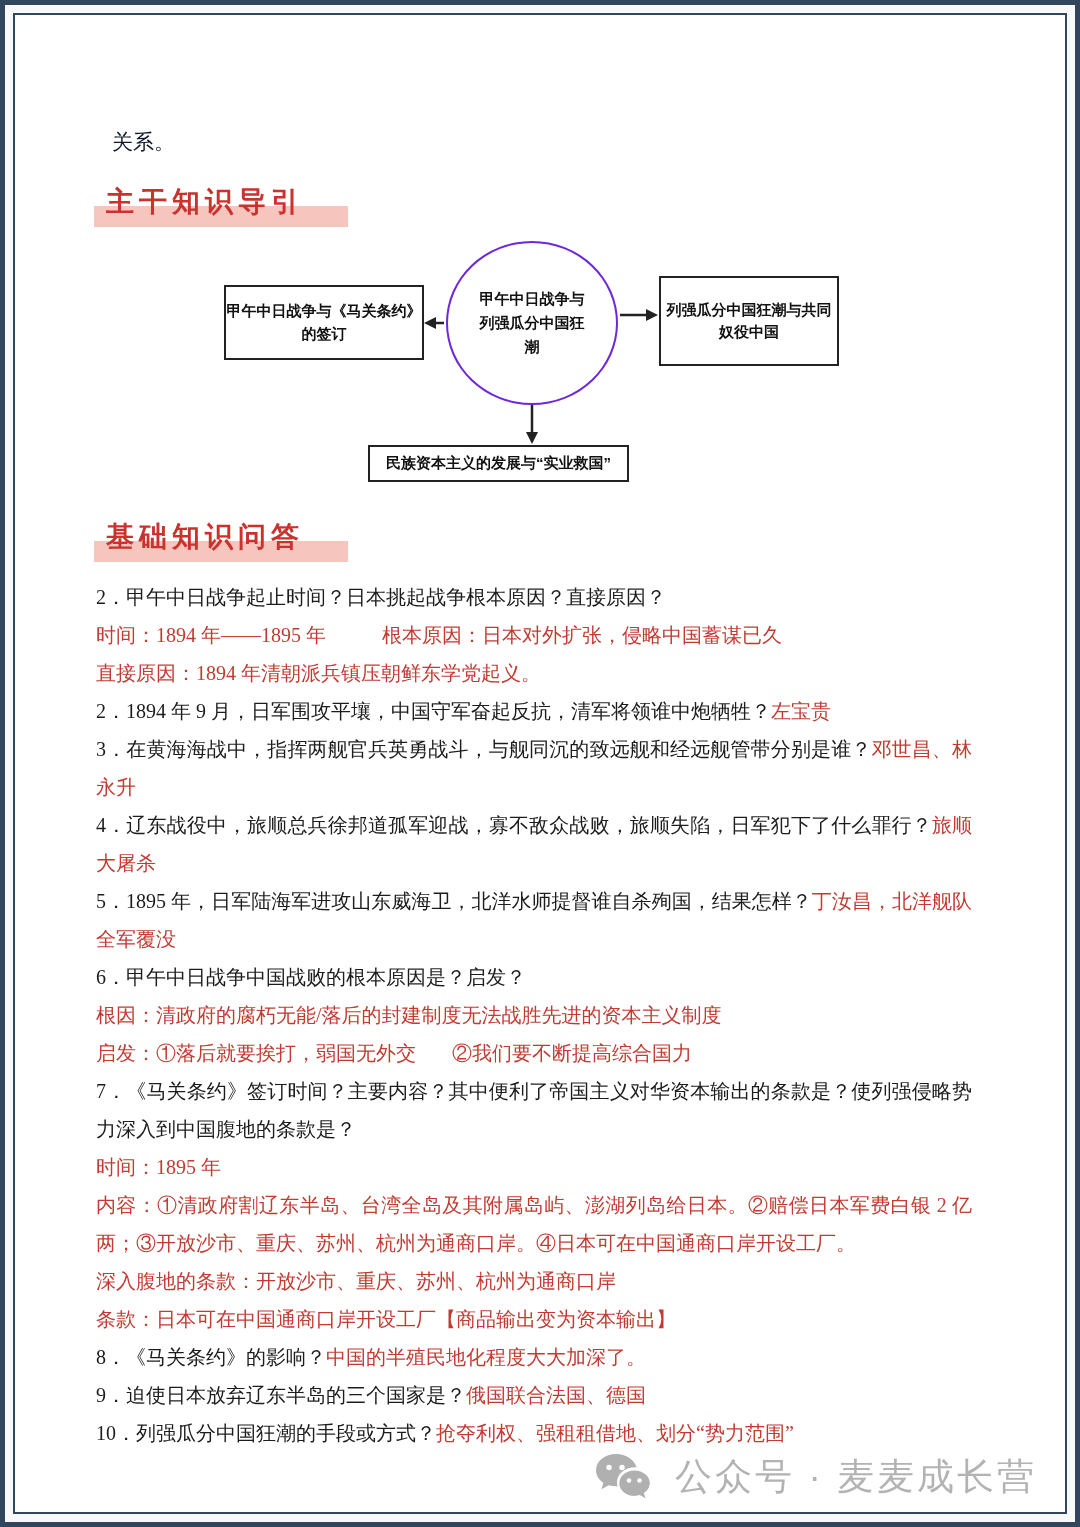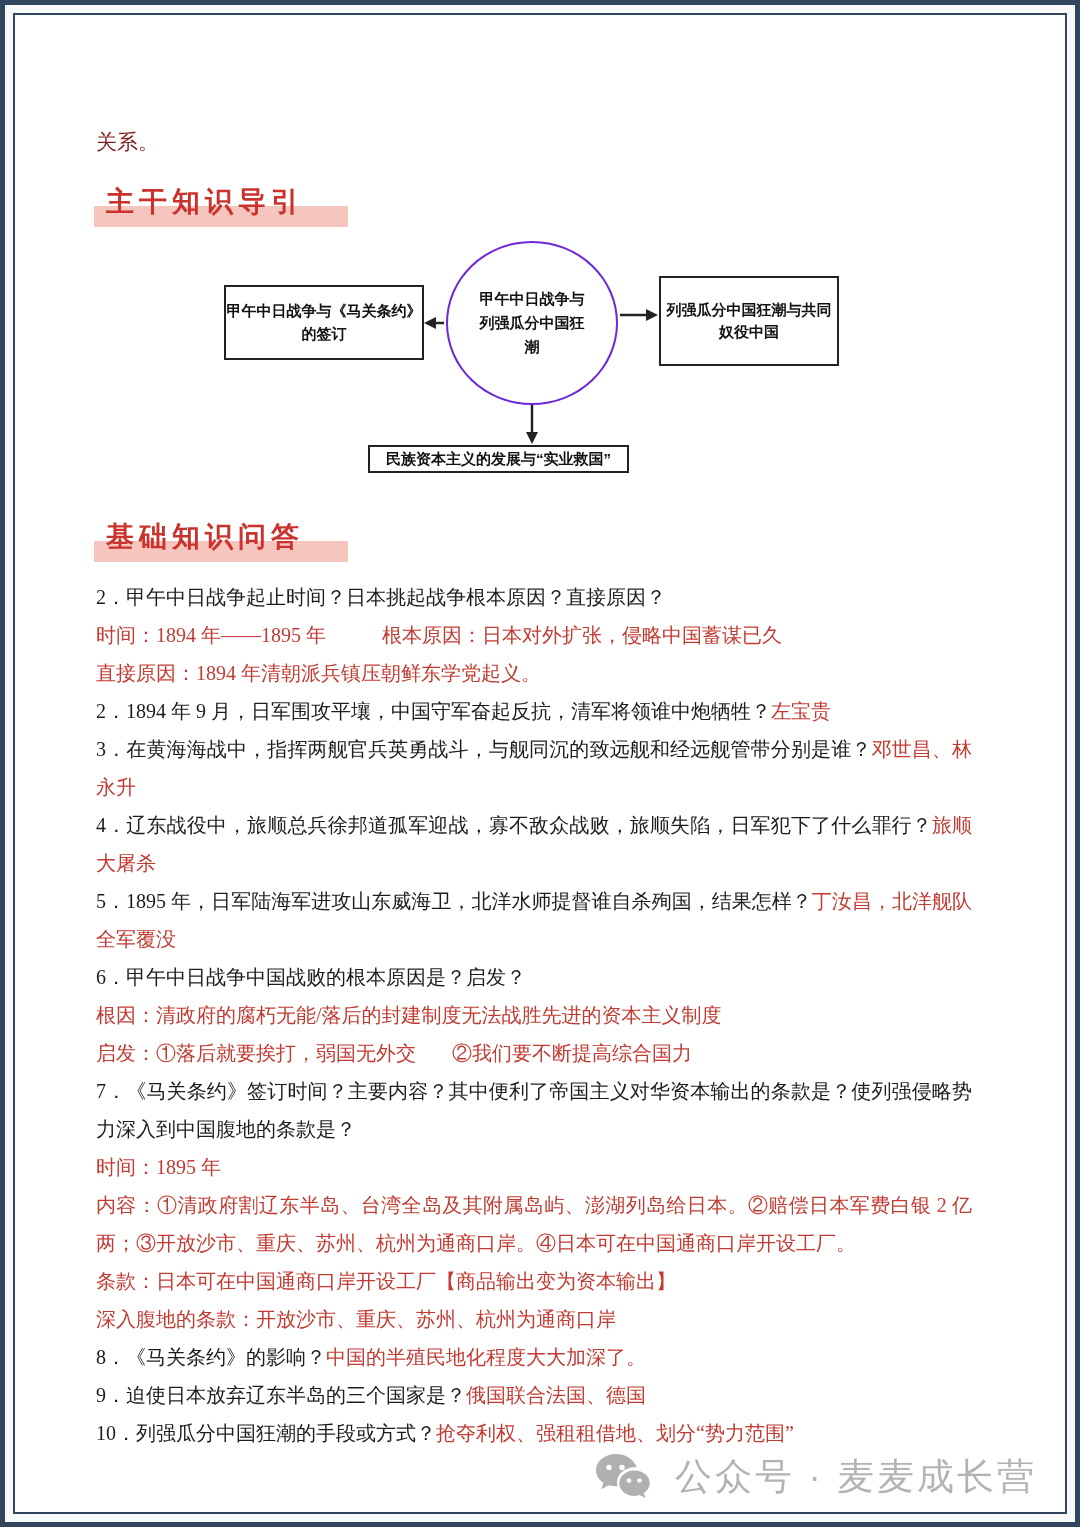--- a/index.html
+++ b/index.html
@@ -9,21 +9,21 @@
   }
   .frame{
     position:absolute;inset:0;box-sizing:border-box;
     border:5px solid #31465c;padding:8px;background:#f7f9fa;
   }
   .inner{
     width:100%;height:100%;box-sizing:border-box;position:relative;
     border:2px solid #31465c;background:#ffffff;overflow:hidden;
   }
   .content{padding:0 93px 0 81px;}
-  .intro{margin:113px 0 0 0;font-size:21px;color:#7f1d1d;}
+  .intro{margin:113px 0 0 16px;font-size:21px;color:#0f172a;}
 
   .sec-title{
     margin:26px 0 0 -2px;font-size:28px;line-height:40px;
     font-family:"Liberation Sans","DejaVu Sans",sans-serif;
     font-weight:bold;color:#ca332d;letter-spacing:5px;
   }
   .sec-title .hl{
     display:inline-block;padding:0 44px 5px 12px;
     background:linear-gradient(180deg, rgba(0,0,0,0) 54%, #f5c5be 54%);
   }
@@ -32,21 +32,21 @@
     position:relative;height:252px;margin-top:12px;
     font-family:"Liberation Sans","DejaVu Sans",sans-serif;
     font-weight:bold;font-size:15px;color:#111;
   }
   .dbox{
     position:absolute;box-sizing:border-box;border:2px solid #222;background:#fff;
     display:flex;align-items:center;justify-content:center;text-align:center;line-height:1.5;
   }
   .dbox.left{left:128px;top:46px;width:200px;height:75px;}
   .dbox.right{left:563px;top:37px;width:180px;height:90px;}
-  .dbox.bottom{left:272px;top:206px;height:28px;padding:0 16px;white-space:nowrap;}
+  .dbox.bottom{left:272px;top:206px;height:37px;padding:0 16px;white-space:nowrap;}
   .ellipse{
     position:absolute;left:350px;top:2px;width:172px;height:164px;box-sizing:border-box;
     border:2px solid #6d28d9;border-radius:50%;background:#fff;
     display:flex;align-items:center;justify-content:center;text-align:center;line-height:1.6;
   }
   .ellipse span{display:block;width:108px;}
   .arrows{position:absolute;inset:0;width:100%;height:100%;pointer-events:none;}
 
   .qa{margin-top:16px;font-size:20px;line-height:38px;color:#1c1c1c;text-align:justify;}
   .qa p{margin:0;}
@@ -111,22 +111,22 @@
         <p><span class="q">2．1894 年 9 月，日军围攻平壤，中国守军奋起反抗，清军将领谁中炮牺牲？</span><span class="a">左宝贵</span></p>
         <p><span class="q">3．在黄海海战中，指挥两舰官兵英勇战斗，与舰同沉的致远舰和经远舰管带分别是谁？</span><span class="a">邓世昌、林永升</span></p>
         <p><span class="q">4．辽东战役中，旅顺总兵徐邦道孤军迎战，寡不敌众战败，旅顺失陷，日军犯下了什么罪行？</span><span class="a">旅顺大屠杀</span></p>
         <p><span class="q">5．1895 年，日军陆海军进攻山东威海卫，北洋水师提督谁自杀殉国，结果怎样？</span><span class="a">丁汝昌，北洋舰队全军覆没</span></p>
         <p><span class="q">6．甲午中日战争中国战败的根本原因是？启发？</span></p>
         <p><span class="a">根因：清政府的腐朽无能/落后的封建制度无法战胜先进的资本主义制度</span></p>
         <p><span class="a">启发：①落后就要挨打，弱国无外交</span><span class="a gap-small">②我们要不断提高综合国力</span></p>
         <p><span class="q">7．《马关条约》签订时间？主要内容？其中便利了帝国主义对华资本输出的条款是？使列强侵略势力深入到中国腹地的条款是？</span></p>
         <p><span class="a">时间：1895 年</span></p>
         <p><span class="a">内容：①清政府割辽东半岛、台湾全岛及其附属岛屿、澎湖列岛给日本。②赔偿日本军费白银 2 亿两；③开放沙市、重庆、苏州、杭州为通商口岸。④日本可在中国通商口岸开设工厂。</span></p>
+        <p><span class="a">深入腹地的条款：开放沙市、重庆、苏州、杭州为通商口岸</span></p>
         <p><span class="a">条款：日本可在中国通商口岸开设工厂【商品输出变为资本输出】</span></p>
-        <p><span class="a">深入腹地的条款：开放沙市、重庆、苏州、杭州为通商口岸</span></p>
         <p><span class="q">8．《马关条约》的影响？</span><span class="a">中国的半殖民地化程度大大加深了。</span></p>
         <p><span class="q">9．迫使日本放弃辽东半岛的三个国家是？</span><span class="a">俄国联合法国、德国</span></p>
         <p><span class="q">10．列强瓜分中国狂潮的手段或方式？</span><span class="a">抢夺利权、强租租借地、划分“势力范围”</span></p>
       </div>
 
     </div>
 
     <div class="watermark">
       <span class="wicon">
         <svg width="56" height="48" viewBox="0 0 56 48">

